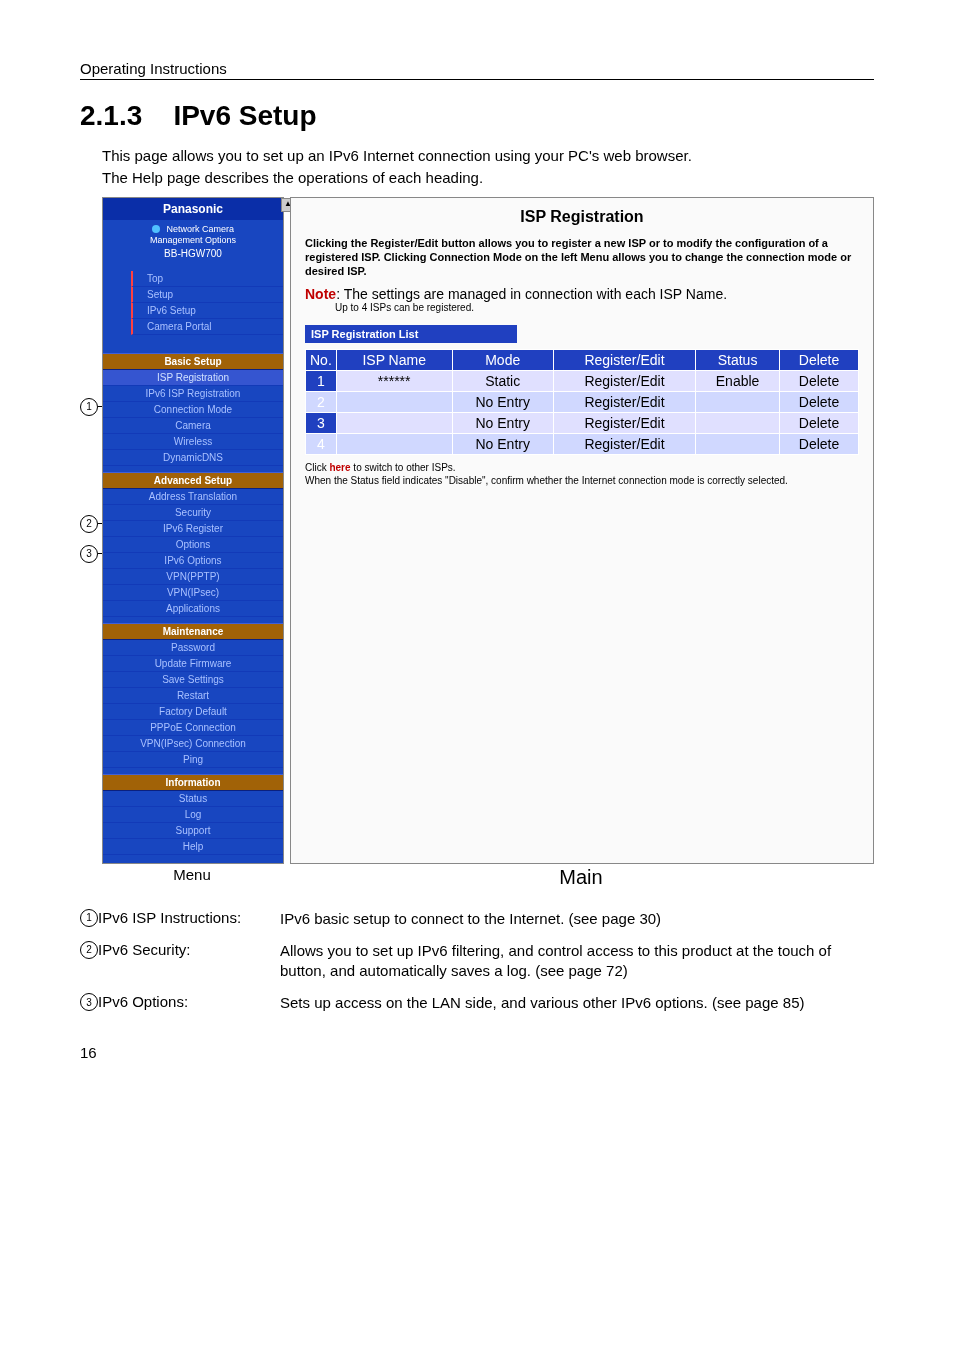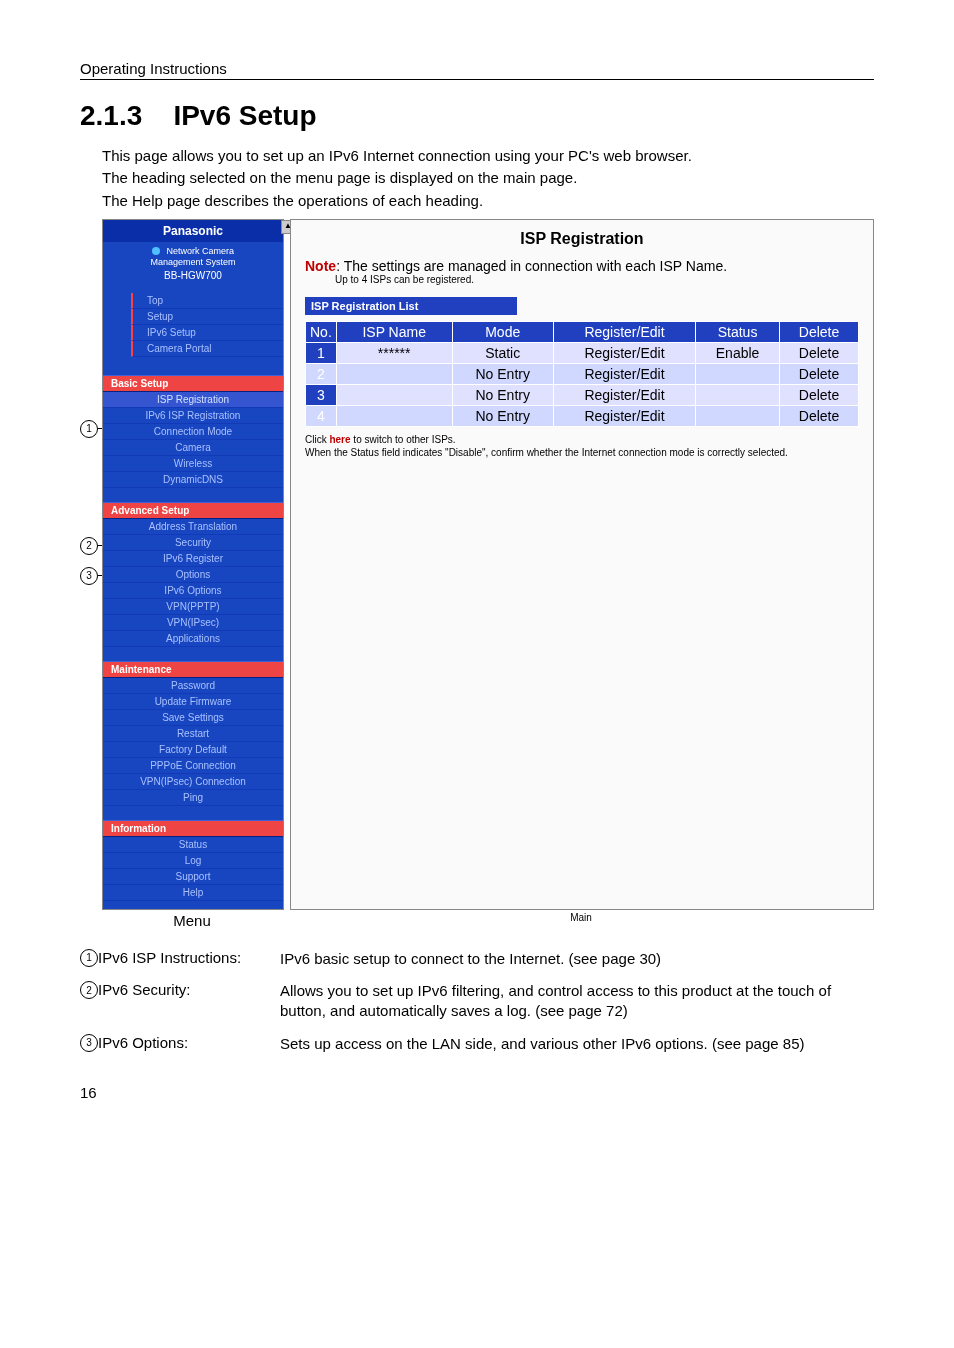--- a/index.html
+++ b/index.html
@@ -98,27 +98,28 @@
   }
   .sub-head {
     text-align: center;
     color: #fff;
     font-size: 9px;
     padding: 4px 0 2px;
     line-height: 1.3;
   }
   .sub-head .model { color: #fff; font-size: 10px;}
   .menu-group {
-    margin-top: 14px;
+    margin-top: 6px;
   }
   .menu-group-title {
-    background: #ef4444;
+    background: #a16207;
     color: #fff;
     font-weight: bold;
     font-size: 10px;
+    text-align: center;
     padding: 2px 8px;
     border-top: 1px solid #4060d8;
     border-bottom: 1px solid #0a2080;
   }
   .menu-item {
     text-align: center;
     padding: 2px 0;
     color: #a8c0ff;
     font-size: 10px;
     border-bottom: 1px solid #123ab8;
@@ -201,21 +202,21 @@
     line-height: 1.3;
   }
   .under .hl { color: #c00000; font-weight: bold; }
 
   .labels-row {
     display: flex;
     margin-top: 2px;
     padding-left: 22px;
   }
   .labels-row .l1 { width: 180px; text-align:center; font-size: 15px;}
-  .labels-row .l2 { flex:1; text-align:center; font-size: 10px; margin-left:6px;}
+  .labels-row .l2 { flex:1; text-align:center; font-size: 20px; margin-left:6px;}
 
   .defs {
     margin-top: 20px;
     font-size: 15px;
   }
   .defs .row {
     display: flex;
     margin-bottom: 12px;
   }
   .defs .left {
@@ -238,21 +239,20 @@
 <div class="page">
   <div class="header-line">Operating Instructions</div>
 
   <div class="section-title">
     <span>2.1.3</span>&nbsp;&nbsp;&nbsp;
     <span>IPv6 Setup</span>
   </div>
 
   <div class="intro">
     <p>This page allows you to set up an IPv6 Internet connection using your PC's web browser.</p>
-    <p>The heading selected on the menu page is displayed on the main page.</p>
     <p>The Help page describes the operations of each heading.</p>
   </div>
 
   <div class="figure-row">
 
     <div class="markers">
       <div class="marker" style="top:201px;">
         <span class="circ">1</span>
           <div class="marker-line"></div>
       </div>
@@ -265,21 +265,21 @@
           <div class="marker-line"></div>
       </div>
     </div>
 
     <div class="menu-panel">
       <div class="scroll-up">▲</div>
       <div class="brand-head">Panasonic</div>
       <div class="sub-head">
         <span class="cam-icon"></span>
         <span>Network Camera</span><br>
-        <span>Management System</span><br>
+        <span>Management Options</span><br>
         <span class="model">BB-HGW700</span>
       </div>
 
       <div class="menu-group top-links" style="margin-top:8px;padding-left:28px;">
         <div class="menu-item">Top</div>
         <div class="menu-item">Setup</div>
         <div class="menu-item">IPv6 Setup</div>
         <div class="menu-item">Camera Portal</div>
       </div>
 
@@ -322,20 +322,21 @@
         <div class="menu-item">Status</div>
         <div class="menu-item">Log</div>
         <div class="menu-item">Support</div>
         <div class="menu-item">Help</div>
       </div>
       <div style="height:8px;"></div>
     </div>
 
     <div class="main-panel">
       <div class="main-title">ISP Registration</div>
+      <div class="bold-blurb">Clicking the Register/Edit button allows you to register a new ISP or to modify the configuration of a registered ISP. Clicking Connection Mode on the left Menu allows you to change the connection mode or desired ISP.</div>
       <div class="note-line">
         <span class="red">Note</span><span>: The settings are managed in connection with each ISP Name.</span>
       </div>
       <div class="sub-note">Up to 4 ISPs can be registered.</div>
 
       <div class="list-header">ISP Registration List</div>
 
       <table class="isp">
         <tbody>
             <tr>

